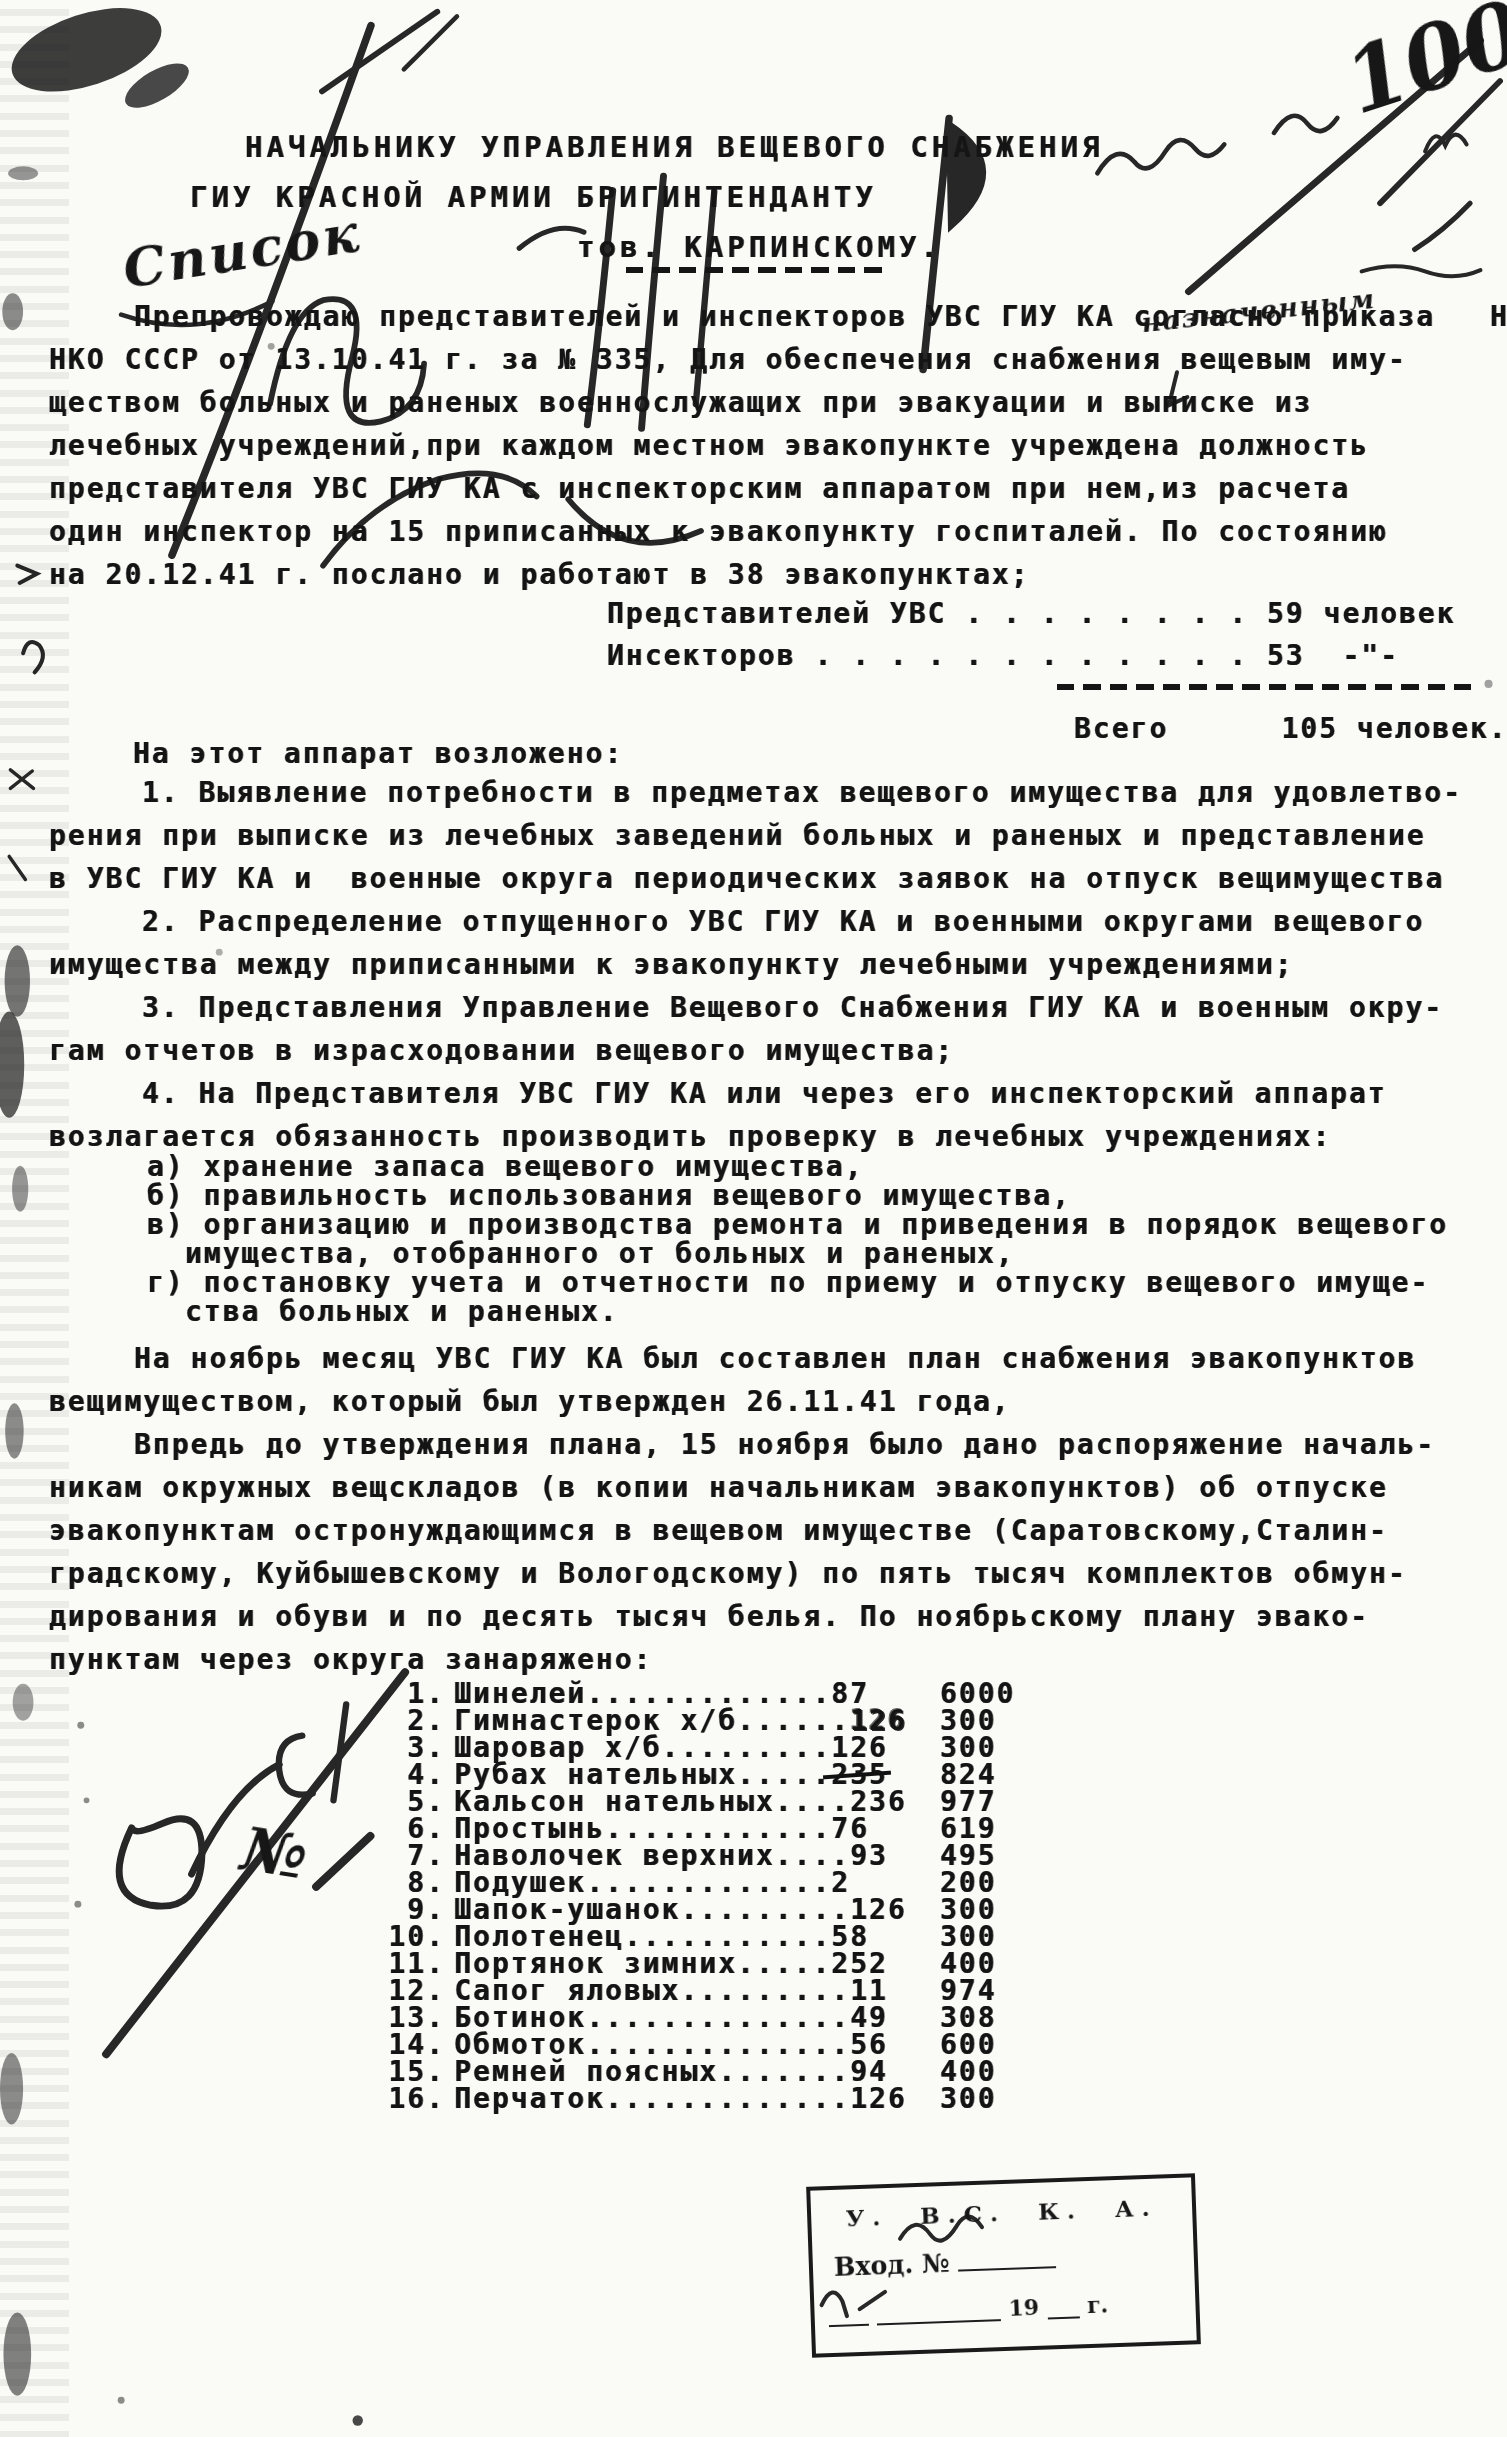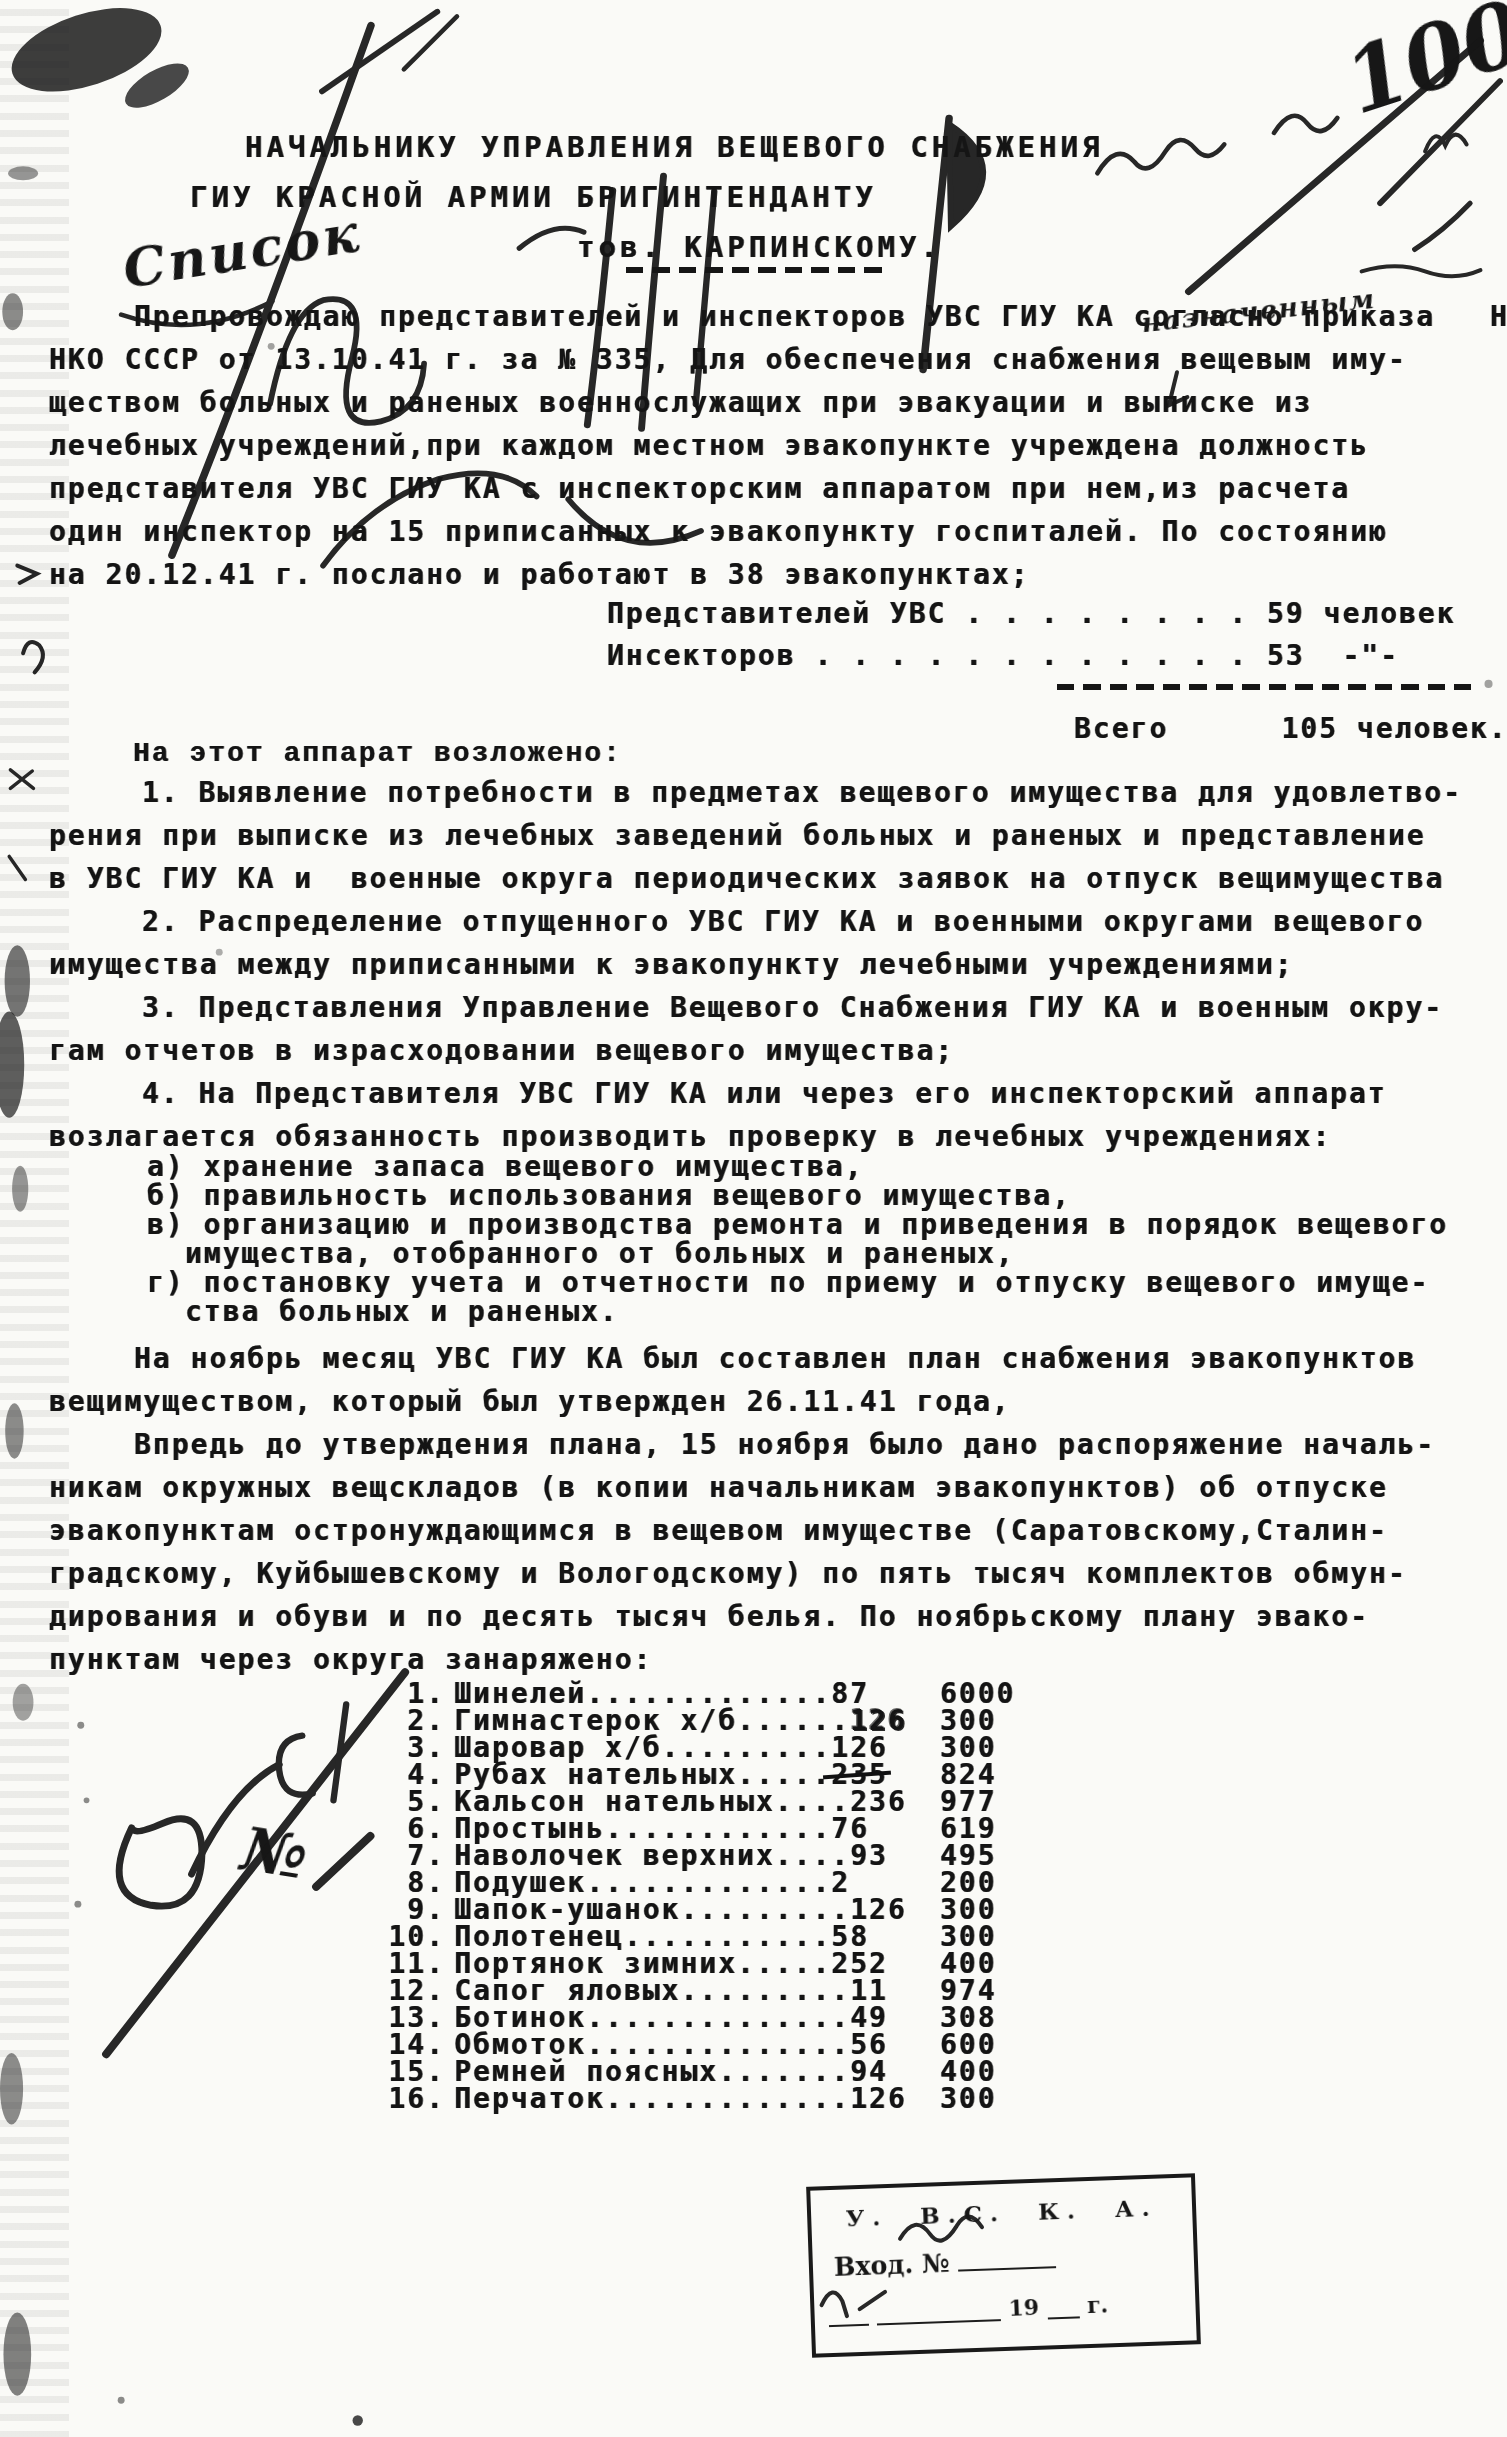--- a/index.html
+++ b/index.html
@@ -85,21 +85,21 @@
     <div class="tw hdr" style="left:577px;top:222px;">тов. КАРПИНСКОМУ.</div>
     <div class="dash-rule" style="left:626px;top:267px;width:260px;"></div>
 
     <div class="tw" style="left:49px;top:295px;width:1442px;"><div class="tline" style="text-indent: 85px;">Препровождаю представителей и инспекторов УВС ГИУ КА согласно приказа</div><div class="tline">НКО СССР от 13.10.41 г. за № 335, Для обеспечения снабжения вещевым иму-</div><div class="tline">ществом больных и раненых военнослужащих при эвакуации и выписке из</div><div class="tline">лечебных учреждений,при каждом местном эвакопункте учреждена должность</div><div class="tline">представителя УВС ГИУ КА с инспекторским аппаратом при нем,из расчета</div><div class="tline">один инспектор на 15 приписанных к эвакопункту госпиталей. По состоянию</div><div class="tline">на 20.12.41 г. послано и работают в 38 эвакопунктах;</div></div>
     <div class="tw" style="left:1490px;top:295px;">Н</div>
 
     <div class="tw" style="left:607px;top:593px;line-height:42px;"><div class="tline">Представителей УВС . . . . . . . . 59 человек</div><div class="tline">Инсекторов . . . . . . . . . . . . 53  -"-</div></div>
     <div class="dash-rule" style="left:1057px;top:684px;width:414px;"></div>
     <div class="tw" style="left:1074px;top:707px;">Всего      105 человек.</div>
 
-    <div class="tw" style="left:133px;top:732px;font-family:Liberation Mono, monospace;">На этот аппарат возложено:</div>
+    <div class="tw" style="left:133px;top:732px;">На этот аппарат возложено:</div>
     <div class="tw" style="left:49px;top:771px;width:1442px;"><div class="tline" style="text-indent: 93px;">1. Выявление потребности в предметах вещевого имущества для удовлетво-</div><div class="tline">рения при выписке из лечебных заведений больных и раненых и представление</div><div class="tline">в УВС ГИУ КА и  военные округа периодических заявок на отпуск вещимущества</div><div class="tline" style="text-indent: 93px;">2. Распределение отпущенного УВС ГИУ КА и военными округами вещевого</div><div class="tline">имущества между приписанными к эвакопункту лечебными учреждениями;</div><div class="tline" style="text-indent: 93px;">3. Представления Управление Вещевого Снабжения ГИУ КА и военным окру-</div><div class="tline">гам отчетов в израсходовании вещевого имущества;</div><div class="tline" style="text-indent: 93px;">4. На Представителя УВС ГИУ КА или через его инспекторский аппарат</div><div class="tline">возлагается обязанность производить проверку в лечебных учреждениях:</div></div>
     <div class="tw checks" style="left:147px;top:1152px;width:1327px;"><div class="tline">а) хранение запаса вещевого имущества,</div><div class="tline">б) правильность использования вещевого имущества,</div><div class="tline">в) организацию и производства ремонта и приведения в порядок вещевого</div><div class="tline" style="text-indent: 38px;">имущества, отобранного от больных и раненых,</div><div class="tline">г) постановку учета и отчетности по приему и отпуску вещевого имуще-</div><div class="tline" style="text-indent: 38px;">ства больных и раненых.</div></div>
 
     <div class="tw" style="left:49px;top:1337px;width:1442px;"><div class="tline" style="text-indent: 85px;">На ноябрь месяц УВС ГИУ КА был составлен план снабжения эвакопунктов</div><div class="tline">вещимуществом, который был утвержден 26.11.41 года,</div><div class="tline" style="text-indent: 85px;">Впредь до утверждения плана, 15 ноября было дано распоряжение началь-</div><div class="tline">никам окружных вещскладов (в копии начальникам эвакопунктов) об отпуске</div><div class="tline">эвакопунктам остронуждающимся в вещевом имуществе (Саратовскому,Сталин-</div><div class="tline">градскому, Куйбышевскому и Вологодскому) по пять тысяч комплектов обмун-</div><div class="tline">дирования и обуви и по десять тысяч белья. По ноябрьскому плану эвако-</div><div class="tline">пунктам через округа занаряжено:</div></div>
 
     <div class="tw supply" style="left:353px;top:1680px;width:865px;"><div class="srow"><span class="num">1.</span><span class="name">Шинелей.............</span><span class="v1">87</span><span class="v2">6000</span></div><div class="srow"><span class="num">2.</span><span class="name">Гимнастерок х/б......</span><span class="v1 smudged">126</span><span class="v2">300</span></div><div class="srow"><span class="num">3.</span><span class="name">Шаровар х/б.........</span><span class="v1">126</span><span class="v2">300</span></div><div class="srow"><span class="num">4.</span><span class="name">Рубах нательных.....</span><span class="v1 struck">235</span><span class="v2">824</span></div><div class="srow"><span class="num">5.</span><span class="name">Кальсон нательных....</span><span class="v1">236</span><span class="v2">977</span></div><div class="srow"><span class="num">6.</span><span class="name">Простынь............</span><span class="v1">76</span><span class="v2">619</span></div><div class="srow"><span class="num">7.</span><span class="name">Наволочек верхних....</span><span class="v1">93</span><span class="v2">495</span></div><div class="srow"><span class="num">8.</span><span class="name">Подушек.............</span><span class="v1">2</span><span class="v2">200</span></div><div class="srow"><span class="num">9.</span><span class="name">Шапок-ушанок.........</span><span class="v1">126</span><span class="v2">300</span></div><div class="srow"><span class="num">10.</span><span class="name">Полотенец...........</span><span class="v1">58</span><span class="v2">300</span></div><div class="srow"><span class="num">11.</span><span class="name">Портянок зимних.....</span><span class="v1">252</span><span class="v2">400</span></div><div class="srow"><span class="num">12.</span><span class="name">Сапог яловых.........</span><span class="v1">11</span><span class="v2">974</span></div><div class="srow"><span class="num">13.</span><span class="name">Ботинок..............</span><span class="v1">49</span><span class="v2">308</span></div><div class="srow"><span class="num">14.</span><span class="name">Обмоток..............</span><span class="v1">56</span><span class="v2">600</span></div><div class="srow"><span class="num">15.</span><span class="name">Ремней поясных.......</span><span class="v1">94</span><span class="v2">400</span></div><div class="srow"><span class="num">16.</span><span class="name">Перчаток.............</span><span class="v1">126</span><span class="v2">300</span></div></div>
 
     <div class="stamp">
       <div class="s-org">У.  В.С.  К.  А.</div>
       <div class="s-row2"><span>Вход. №</span><span class="s-line w150"></span></div>

